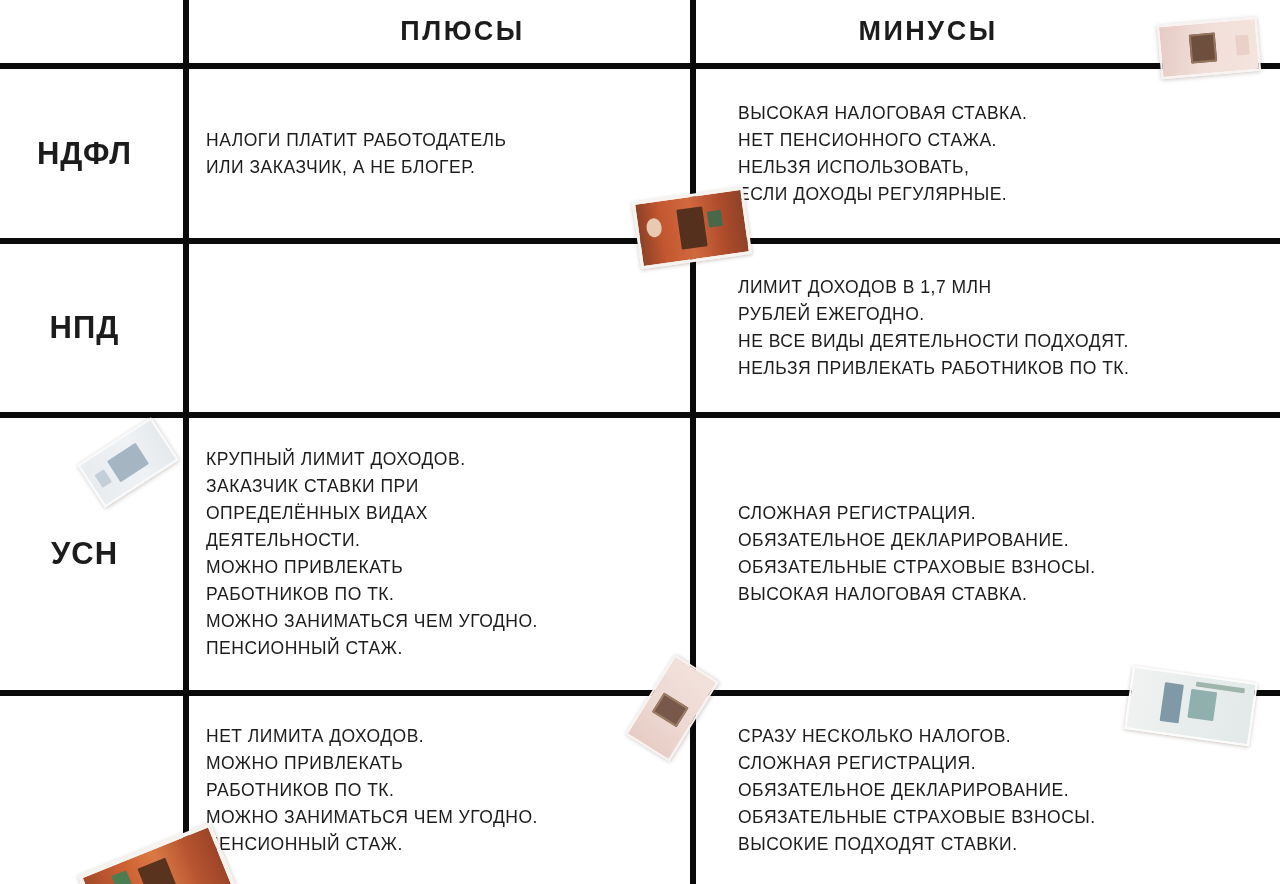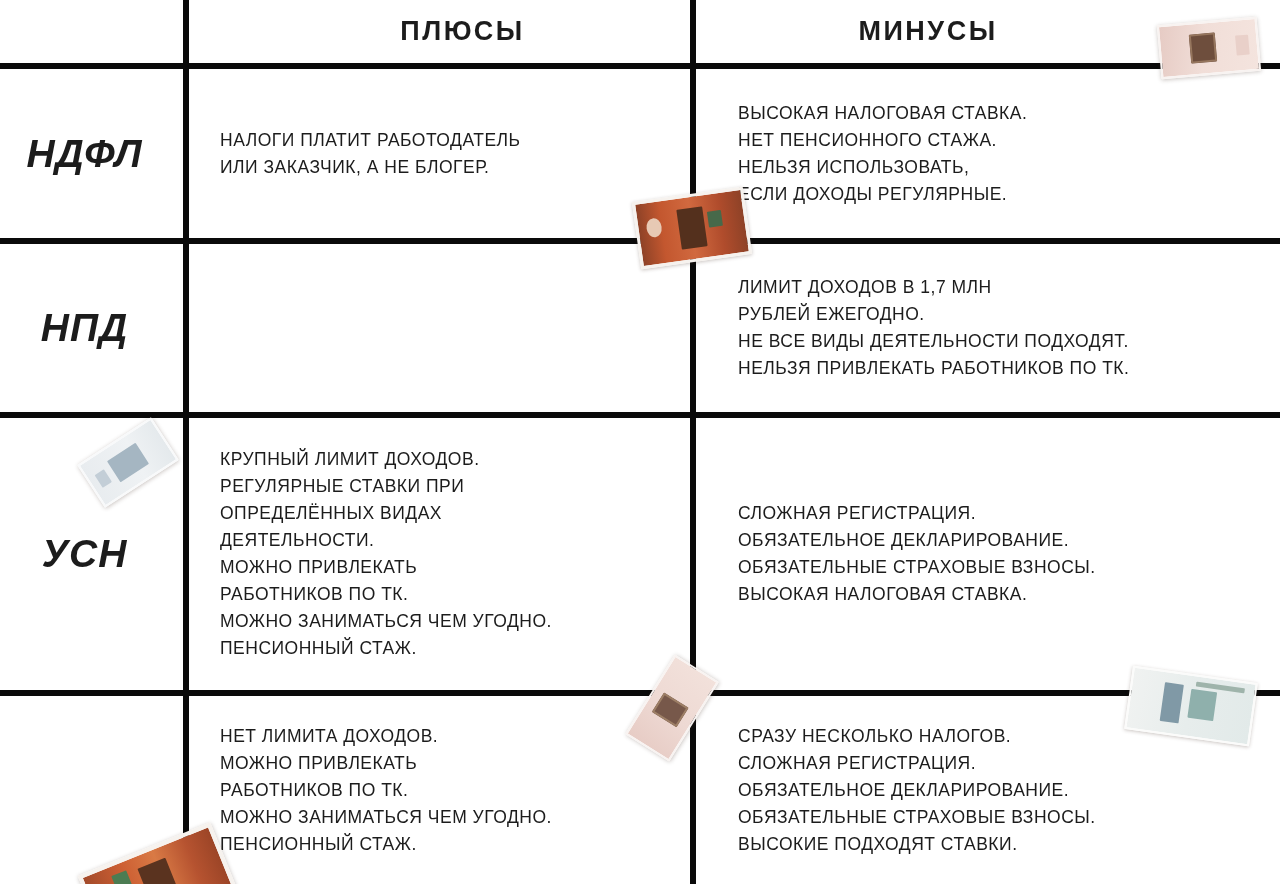--- a/index.html
+++ b/index.html
@@ -12,23 +12,23 @@
   .v1{left:183px;top:0;width:6px;height:884px;}
   .v2{left:690px;top:0;width:6px;height:884px;}
   .h{left:0;width:1280px;height:6px;}
   .h1{top:63px;} .h2{top:238px;} .h3{top:412px;} .h4{top:690px;}
 
   
   .cell{position:absolute;display:flex;align-items:center;z-index:2;box-sizing:border-box;}
   .hdr{justify-content:center;font-weight:bold;font-size:27px;letter-spacing:2.5px;}
   .hdr-pros{left:189px;top:0;width:547px;height:63px;}
   .hdr-cons{left:696px;top:0;width:464px;height:63px;}
-  .lbl{left:0;width:169px;justify-content:center;font-weight:bold;font-size:39px;letter-spacing:1px;font-style:italic;}
+  .lbl{left:0;width:169px;justify-content:center;font-weight:bold;font-size:31px;letter-spacing:1px;}
   .body-txt{font-size:17.5px;line-height:27px;letter-spacing:0.5px;white-space:pre-line;}
-  .pros{left:189px;width:486px;padding-left:31px;}
+  .pros{left:189px;width:486px;padding-left:17px;}
   .cons{left:704px;width:623px;padding-left:34px;}
   .r1{top:69px;height:169px;} .r2{top:244px;height:168px;}
   .r3{top:418px;height:272px;} .r4{top:696px;height:188px;border-radius:20px;}
 
   
   .note{position:absolute;z-index:5;box-shadow:0 1px 4px rgba(60,40,30,.28);border-radius:1px;}
   .note .blk{position:absolute;border-radius:1px;}
   .n100tr{left:1159px;top:21px;width:96px;height:50px;transform:rotate(-5deg);
     border:2px solid #f8f3f1;background:linear-gradient(100deg,#e6cbc4,#f1ded8 45%,#f4e4de);}
   .n100tr .emb{left:30%;top:20%;width:27%;height:58%;background:#6e4e3d;box-shadow:inset 0 0 0 2px #96765e;}
@@ -75,21 +75,21 @@
   <div class="cell hdr hdr-pros">ПЛЮСЫ</div>
   <div class="cell hdr hdr-cons">МИНУСЫ</div>
 
   <div class="cell lbl r1">НДФЛ</div>
   <div class="cell lbl r3">УСН</div>
   <div class="cell lbl r2">НПД</div>
 
   <div class="cell body-txt pros r1">НАЛОГИ ПЛАТИТ РАБОТОДАТЕЛЬ
 ИЛИ ЗАКАЗЧИК, А НЕ БЛОГЕР.</div>
   <div class="cell body-txt pros r3">КРУПНЫЙ ЛИМИТ ДОХОДОВ.
-РЕГУЛЯРНЫЕ СТАВКИ ПРИ
+ЗАКАЗЧИК СТАВКИ ПРИ
 ОПРЕДЕЛЁННЫХ ВИДАХ
 ДЕЯТЕЛЬНОСТИ.
 МОЖНО ПРИВЛЕКАТЬ
 РАБОТНИКОВ ПО ТК.
 МОЖНО ЗАНИМАТЬСЯ ЧЕМ УГОДНО.
 ПЕНСИОННЫЙ СТАЖ.</div>
   <div class="cell body-txt pros r4">НЕТ ЛИМИТА ДОХОДОВ.
 МОЖНО ПРИВЛЕКАТЬ
 РАБОТНИКОВ ПО ТК.
 МОЖНО ЗАНИМАТЬСЯ ЧЕМ УГОДНО.

